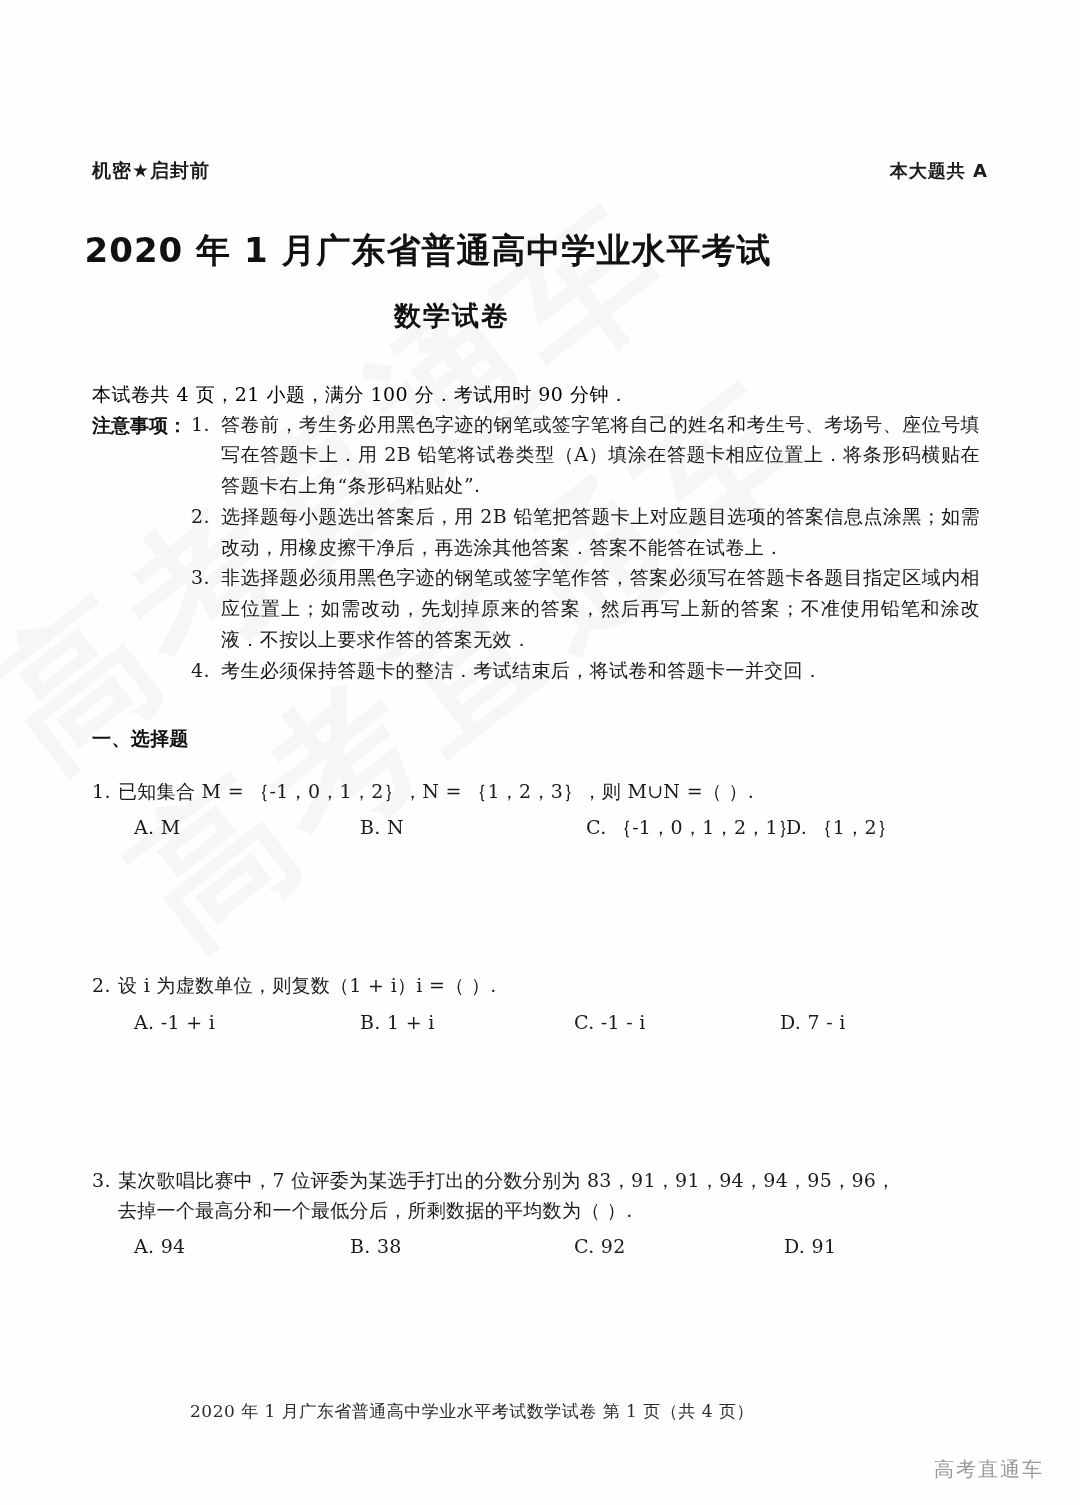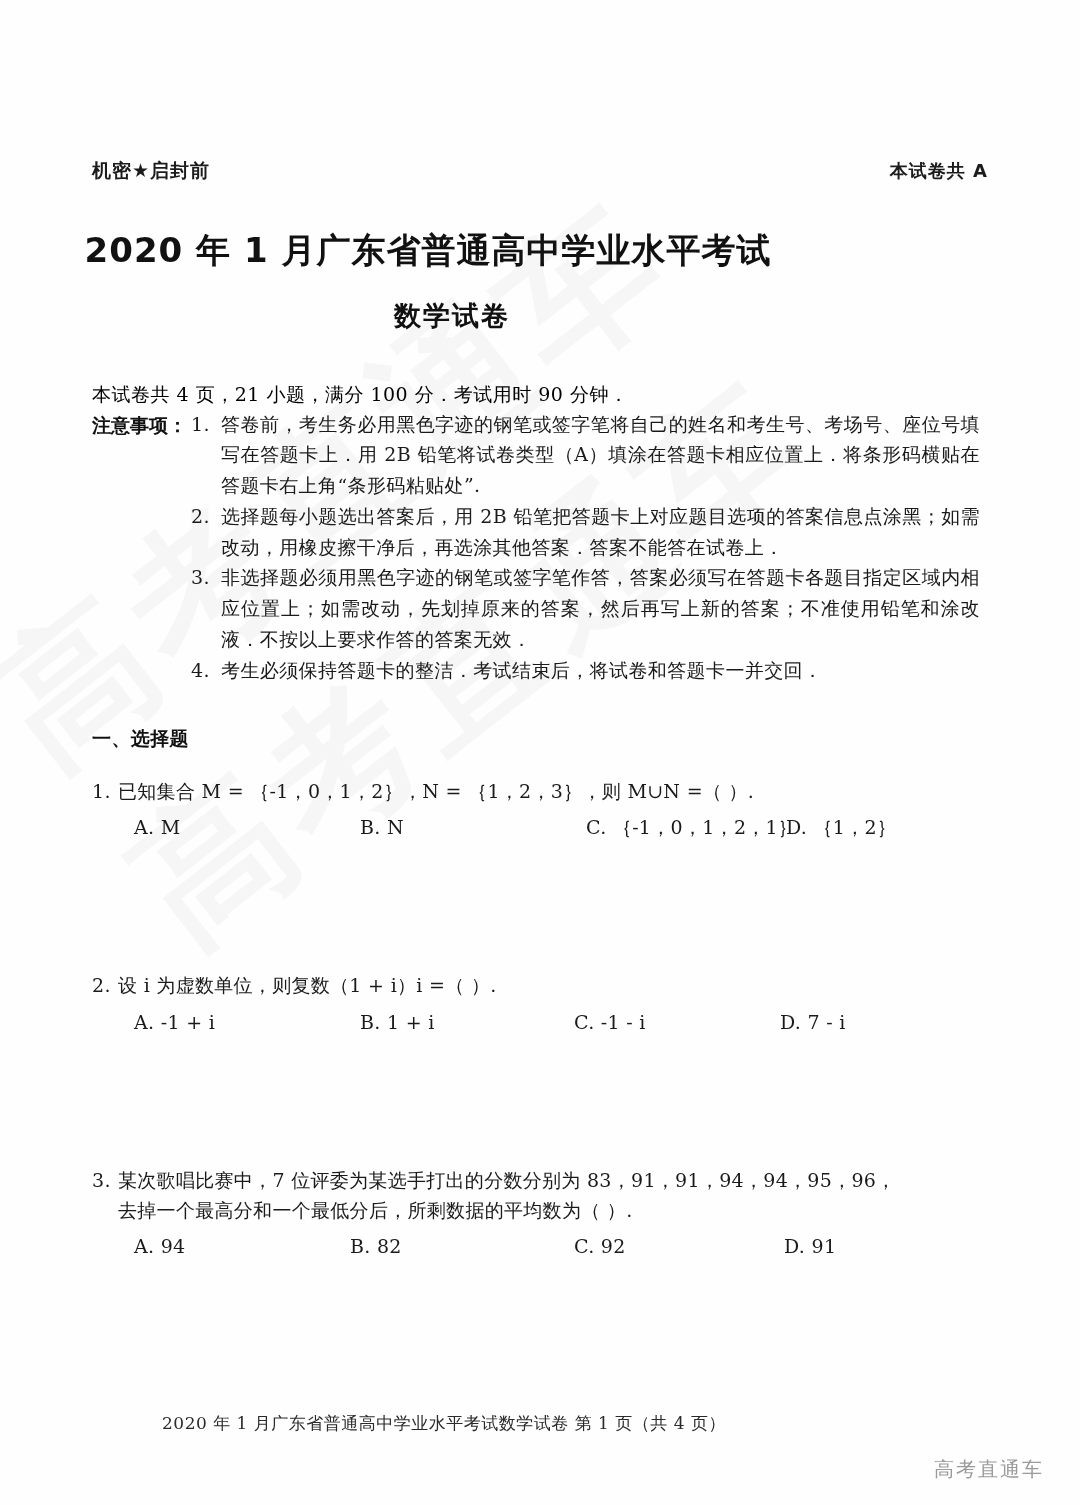--- a/index.html
+++ b/index.html
@@ -224,28 +224,29 @@
   .q3-opts .opt-b { left: 216px; }
   .q3-opts .opt-c { left: 440px; }
   .q3-opts .opt-d { left: 650px; }
 
   .spacer-lg { height: 108px; }
   .spacer-xl { height: 108px; }
 
   
   .footer {
     position: absolute;
-    bottom: 70px;
+    bottom: 82px;
     left: 0;
     width: 888px;
     text-align: center;
     font-size: 17px;
     color: #2a2a2a;
     letter-spacing: 0.5px;
     z-index: 2;
+    padding-left: 28px;
   }
 
   
   .brand-watermark {
     position: absolute;
     right: 36px;
     bottom: 22px;
     font-family: "DejaVu Sans", "Liberation Sans", sans-serif;
     font-size: 20px;
     color: #9a9a9a;
@@ -258,21 +259,21 @@
 
 <div class="page">
 
   <div class="paper-watermark">
     <span class="wm-line">高考直通车</span>
     <span class="wm-line">高考直通车</span>
   </div>
 
   <div class="header-row">
     <div class="confidential">机密★启封前</div>
-    <div class="paper-type">本试卷共 A</div>
+    <div class="paper-type">本大题共 A</div>
   </div>
 
   <div class="title-main">2020 年 1 月广东省普通高中学业水平考试</div>
   <div class="title-sub">数学试卷</div>
 
   <div class="body-block">
 
     <div class="exam-meta">本试卷共 4 页，21 小题，满分 100 分．考试用时 90 分钟．</div>
 
     <div class="notice">
@@ -334,21 +335,21 @@
     <div class="question">
       <div class="q-stem">
         <span class="q-num">3.</span>
         <span class="q-text">
           <span>某次歌唱比赛中，7 位评委为某选手打出的分数分别为 83，91，91，94，94，95，96，</span>
           <span class="stem-l2">去掉一个最高分和一个最低分后，所剩数据的平均数为（        ）.</span>
         </span>
       </div>
       <div class="options q3-opts">
         <span class="opt opt-a">A. 94</span>
-        <span class="opt opt-b">B. 82</span>
+        <span class="opt opt-b">B. 38</span>
         <span class="opt opt-c">C. 92</span>
         <span class="opt opt-d">D. 91</span>
       </div>
     </div>
 
   </div>
 
   <div class="footer">2020 年 1 月广东省普通高中学业水平考试数学试卷    第 1 页（共 4 页）</div>
 
   <div class="brand-watermark">高考直通车</div>

